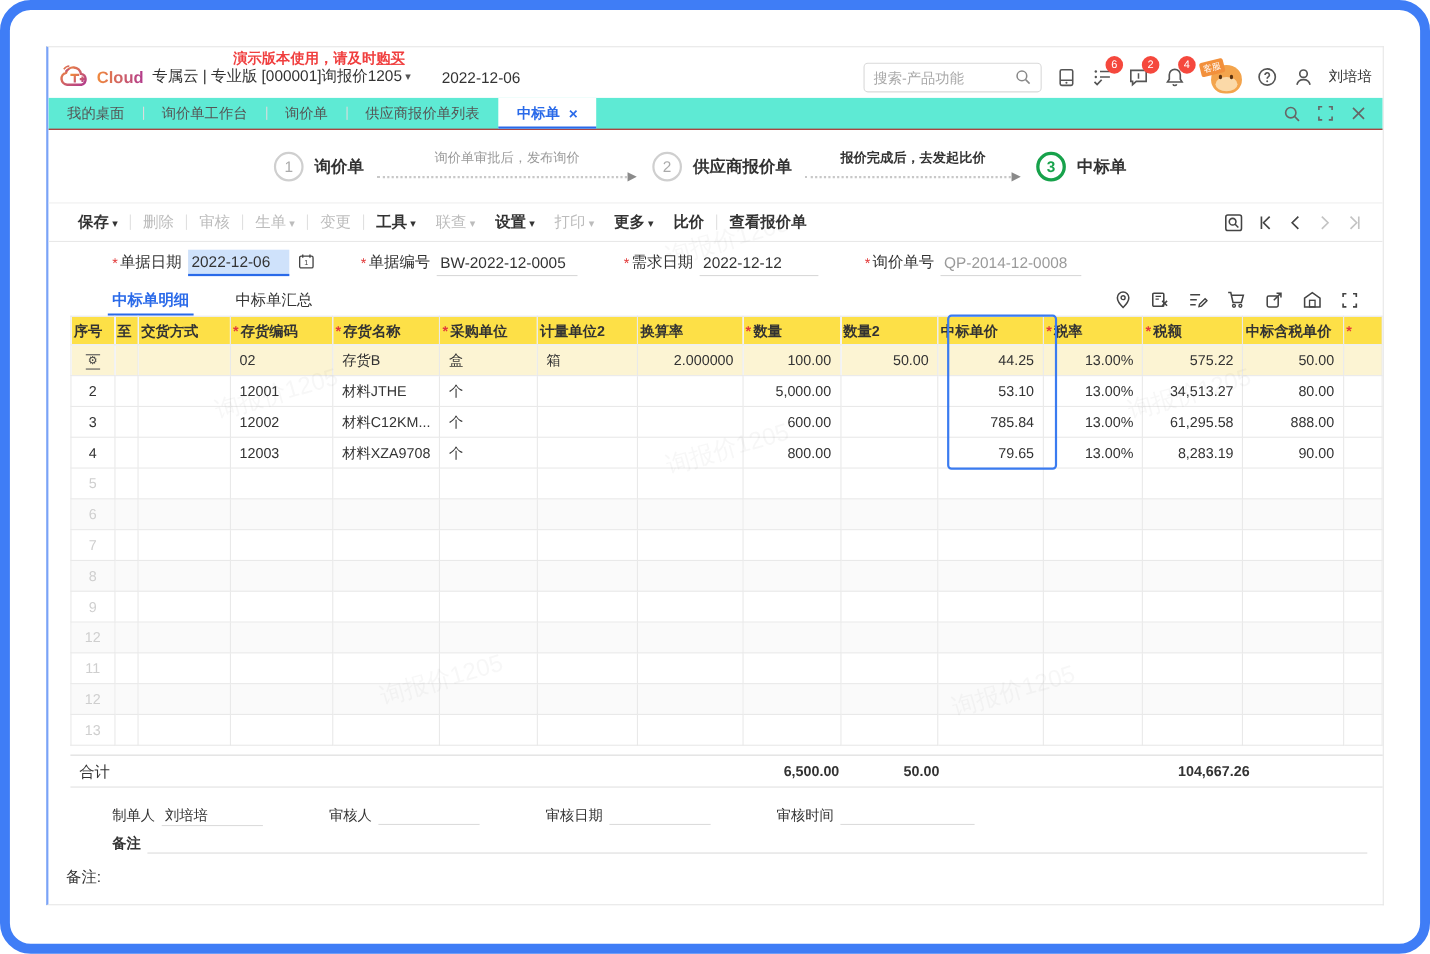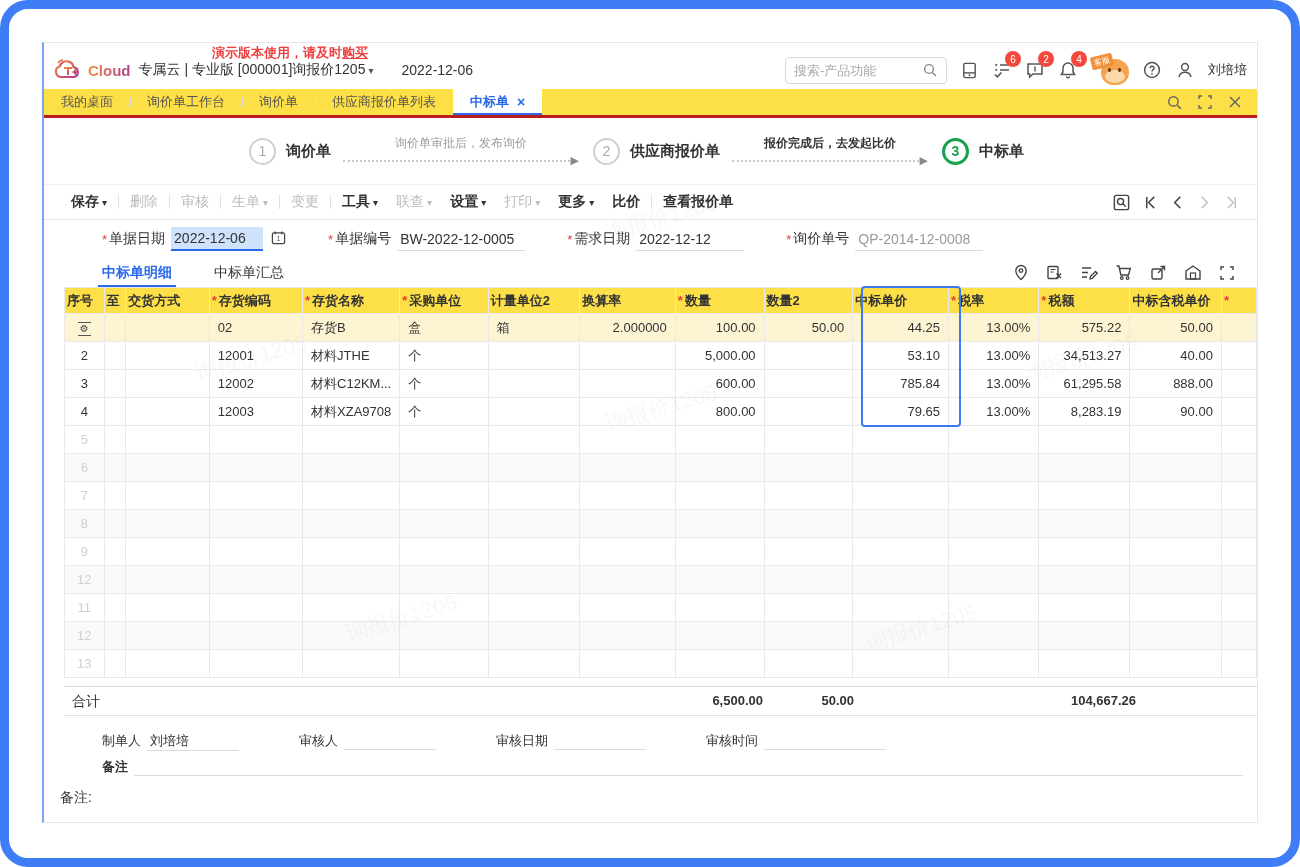--- a/index.html
+++ b/index.html
@@ -25,21 +25,21 @@
   .icon-wrap { position:relative; display:flex; align-items:center; }
   .badge { position:absolute; top:-9px; right:-9px; min-width:16px; height:16px; border-radius:8px; background:#f5483d; color:#fff; font-size:10px; display:flex; align-items:center; justify-content:center; padding:0 3px; }
   .mascot { position:relative; width:38px; height:30px; }
   .mascot .face { position:absolute; right:0; bottom:0; width:28px; height:26px; background:#f3a44c; border-radius:50% 50% 46% 46%; }
   .mascot .muzzle { position:absolute; right:4px; bottom:2px; width:20px; height:13px; background:#fbd9a8; border-radius:50%; }
   .mascot .eye { position:absolute; width:3px; height:4px; background:#5a3210; border-radius:50%; bottom:13px; }
   .mascot .tag { position:absolute; left:0; top:0; background:#f2903c; color:#fff; font-size:8px; padding:1px 3px; border-radius:2px; transform:rotate(-14deg); }
   .username { font-size:13px; }
 
   
-  .tabbar { height:29px; background:#fde047; border-bottom:3px solid #b91c1c; display:flex; align-items:stretch; }
+  .tabbar { height:29px; background:#5eead4; border-bottom:1px solid #b91c1c; display:flex; align-items:stretch; }
   .tab { display:flex; align-items:center; padding:0 17px; font-size:13px; color:#555; cursor:default; position:relative; }
   .tab + .tab::before { content:""; position:absolute; left:0; top:8px; bottom:8px; width:1px; background:#dcdcdc; }
   .tab.active { background:#fff; color:#2a6ae9; font-weight:bold; }
   .tab.active::before { display:none; }
   .tab.active::after { content:""; position:absolute; left:0; right:0; bottom:0; height:2px; background:#2a6ae9; }
   .tab .close { margin-left:8px; font-size:14px; color:#2a6ae9; }
   .tabbar-right { margin-left:auto; display:flex; align-items:center; gap:14px; padding:0 14px; }
 
   
   .steps { height:66px; display:flex; align-items:center; padding-left:205px; }
@@ -429,21 +429,21 @@
             <td class="al">12001</td>
             <td class="al">材料JTHE</td>
             <td class="al">个</td>
             <td class="al"></td>
             <td class="ar"></td>
             <td class="ar">5,000.00</td>
             <td class="ar"></td>
             <td class="ar">53.10</td>
             <td class="ar">13.00%</td>
             <td class="ar">34,513.27</td>
-            <td class="ar">40.00</td>
+            <td class="ar">80.00</td>
             <td class="al"></td>
           </tr>
           <tr>
             <td class="rownum">3</td>
             <td class="al"></td>
             <td class="al"></td>
             <td class="al">12002</td>
             <td class="al">材料C12KM...</td>
             <td class="al">个</td>
             <td class="al"></td>

